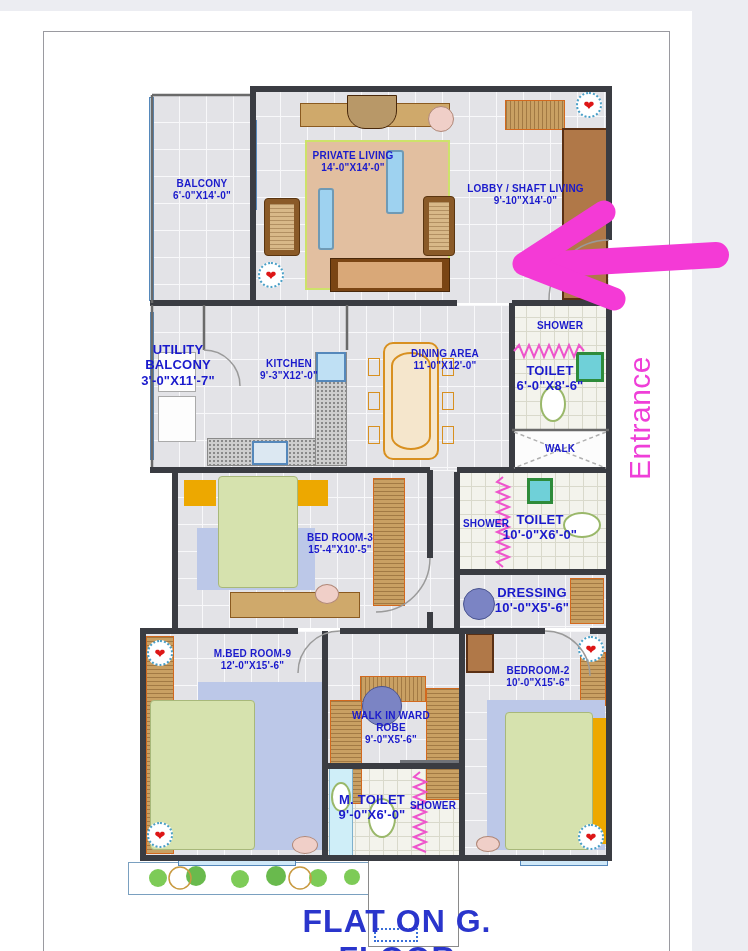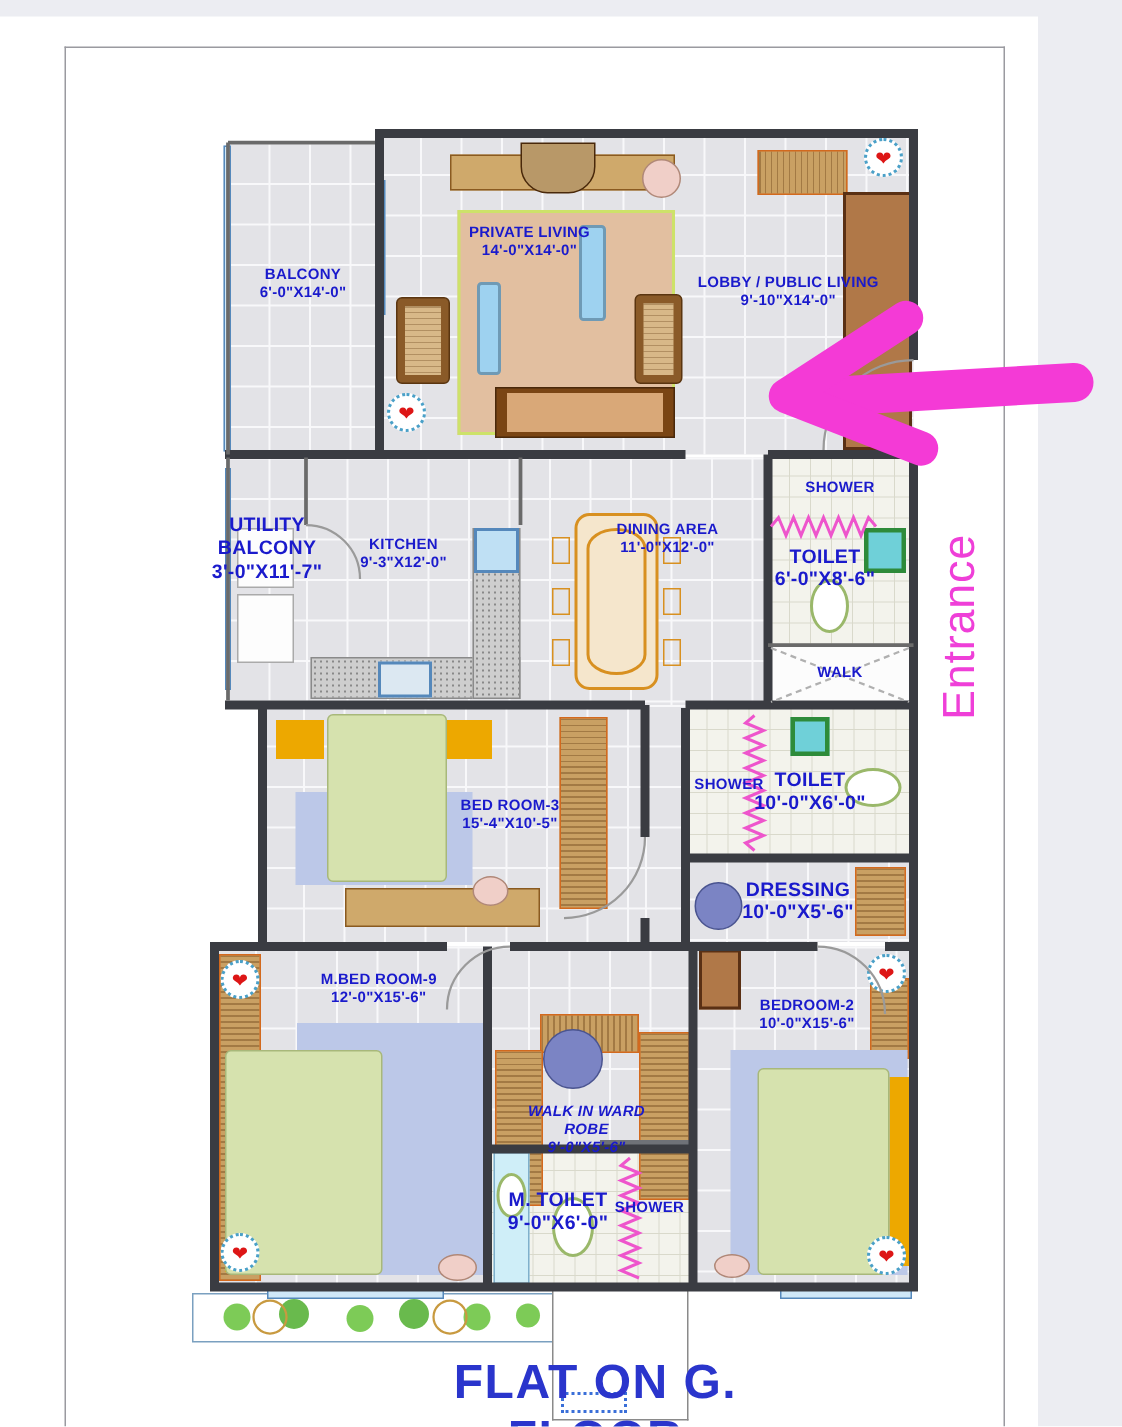--- a/index.html
+++ b/index.html
@@ -226,28 +226,28 @@
 
 <div class="rlabel" style="left:152px;top:178px;width:100px;">
   <span>BALCONY</span>
   <span>6'-0"X14'-0"</span>
 </div>
 <div class="rlabel" style="left:288px;top:150px;width:130px;">
   <span>PRIVATE LIVING</span>
   <span>14'-0"X14'-0"</span>
 </div>
 <div class="rlabel" style="left:448px;top:183px;width:155px;">
-  <span>LOBBY / PUBLIC LIVING</span>
+  <span>LOBBY / SHAFT LIVING</span>
   <span>9'-10"X14'-0"</span>
 </div>
 <div class="rlabel sm" style="left:149px;top:342px;width:58px;">
   <span>UTILITY BALCONY</span>
   <span>3'-0"X11'-7"</span>
 </div>
-<div class="rlabel" style="left:224px;top:358px;width:90px;">
+<div class="rlabel" style="left:244px;top:358px;width:90px;">
   <span>KITCHEN</span>
   <span>9'-3"X12'-0"</span>
 </div>
 <div class="rlabel" style="left:380px;top:348px;width:130px;">
   <span>DINING AREA</span>
   <span>11'-0"X12'-0"</span>
 </div>
 <div class="rlabel" style="left:528px;top:320px;width:64px;">
   <span>SHOWER</span>
 </div>
@@ -270,21 +270,21 @@
   <span>10'-0"X6'-0"</span>
 </div>
 <div class="rlabel sm" style="left:492px;top:585px;width:80px;">
   <span>DRESSING</span>
   <span>10'-0"X5'-6"</span>
 </div>
 <div class="rlabel" style="left:185px;top:648px;width:135px;">
   <span>M.BED ROOM-9</span>
   <span>12'-0"X15'-6"</span>
 </div>
-<div class="rlabel" style="left:352px;top:736px;width:78px;font-style:italic;">
+<div class="rlabel" style="left:352px;top:710px;width:78px;">
   <span>WALK IN WARD ROBE</span>
   <span>9'-0"X5'-6"</span>
 </div>
 <div class="rlabel sm" style="left:338px;top:792px;width:68px;">
   <span>M. TOILET</span>
   <span>9'-0"X6'-0"</span>
 </div>
 <div class="rlabel" style="left:402px;top:800px;width:62px;">
   <span>SHOWER</span>
 </div>

